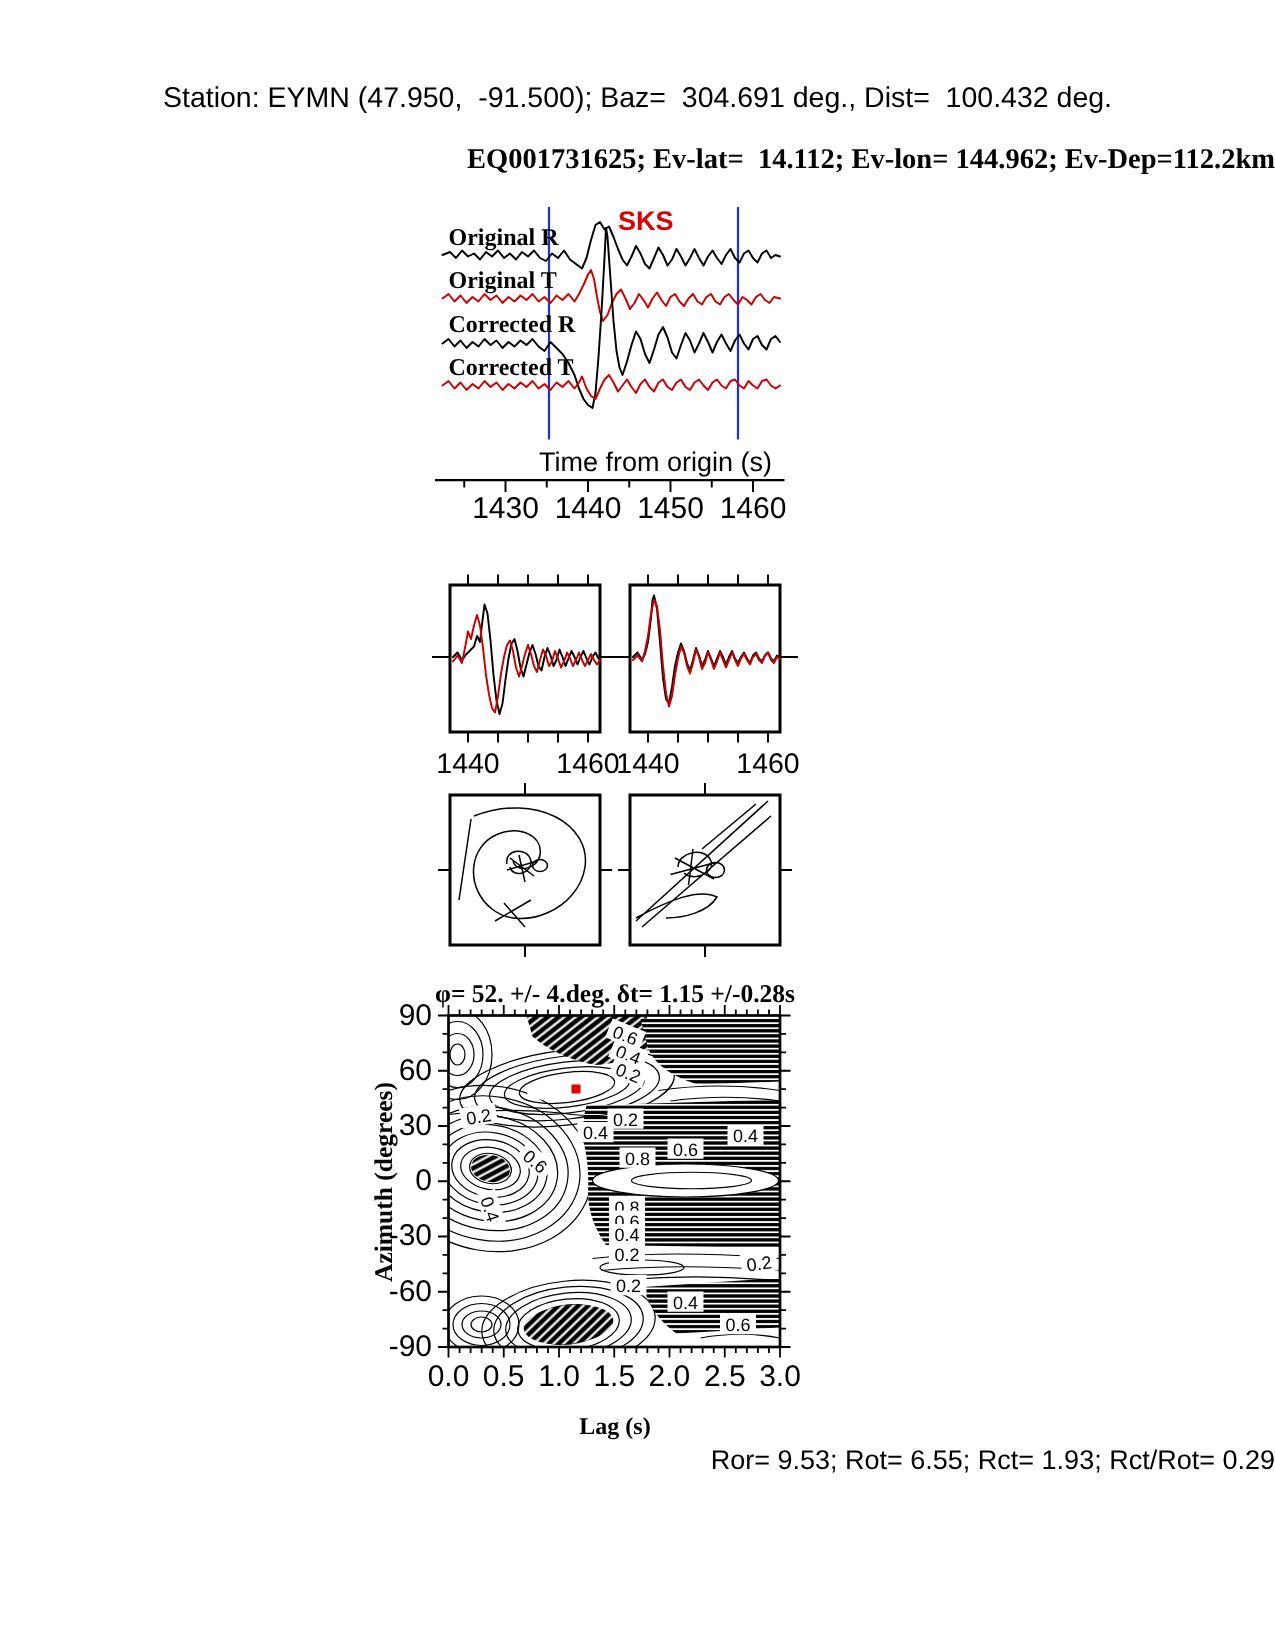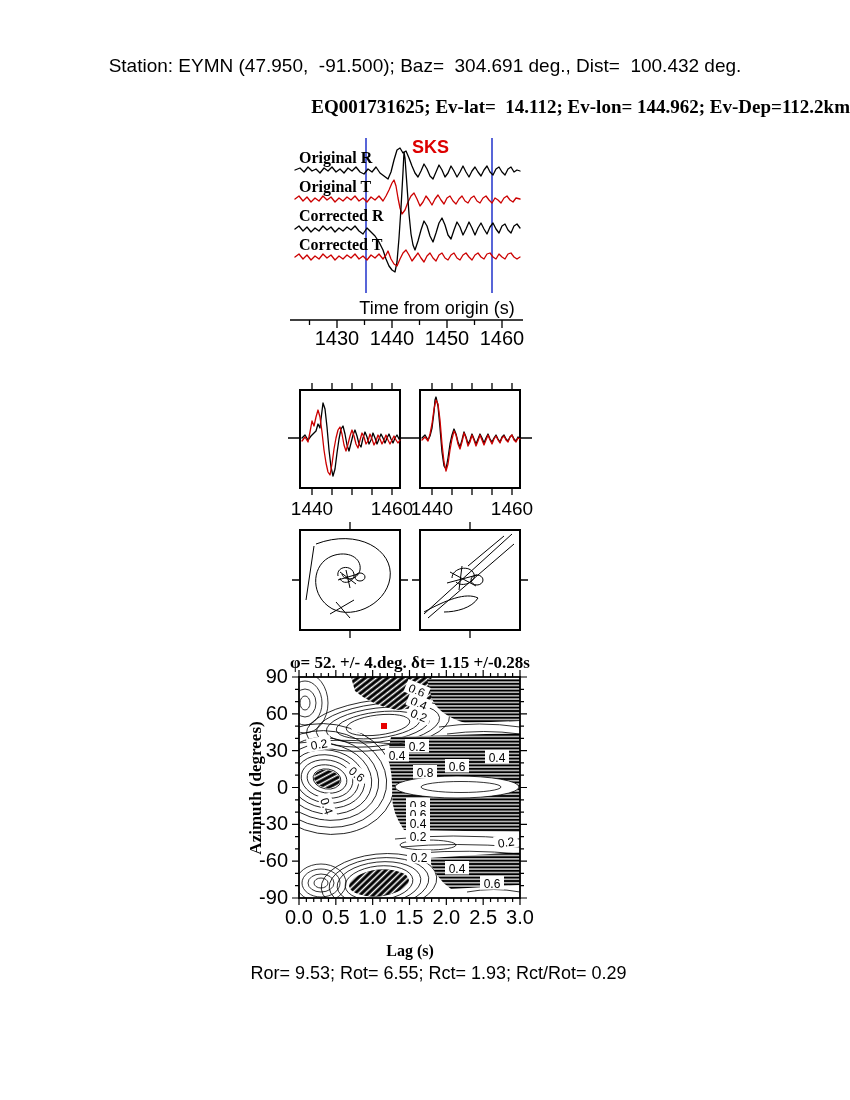--- a/index.html
+++ b/index.html
@@ -2,21 +2,21 @@
 <html><head>
 <meta charset="utf-8">
 <style>
   html,body{margin:0;padding:0;background:#fff;}
   .page{position:relative;width:850px;height:1100px;background:#ffffff;overflow:hidden;
         font-family:"Liberation Sans",sans-serif;}
   .h1{position:absolute;top:55px;left:0;right:0;text-align:center;white-space:pre;
       font:19px "Liberation Sans",sans-serif;color:#000;}
   .h2{position:absolute;top:96px;left:0;right:0;text-align:right;white-space:pre;
       font:bold 19px "Liberation Serif",serif;color:#000;}
-  .foot{position:absolute;top:963px;left:0;right:0;text-align:center;white-space:pre;
+  .foot{position:absolute;top:963px;left:0;right:0;text-align:right;white-space:pre;
       font:18px "Liberation Sans",sans-serif;color:#000;padding-left:27px;}
   svg{position:absolute;top:0;left:0;}
   .num{font:20px "Liberation Sans",sans-serif;fill:#000;}
   .mnum{font:19px "Liberation Sans",sans-serif;fill:#000;}
   .wl{font:bold 16px "Liberation Serif",serif;fill:#000;}
   .sks{font:bold 18px "Liberation Sans",sans-serif;}
   .axlab{font:18px "Liberation Sans",sans-serif;fill:#000;}
   .ctitle{font:bold 17px "Liberation Serif",serif;fill:#000;}
   .ylab{font:bold 17px "Liberation Serif",serif;fill:#000;}
   .laglab{font:bold 16px "Liberation Serif",serif;fill:#000;}

